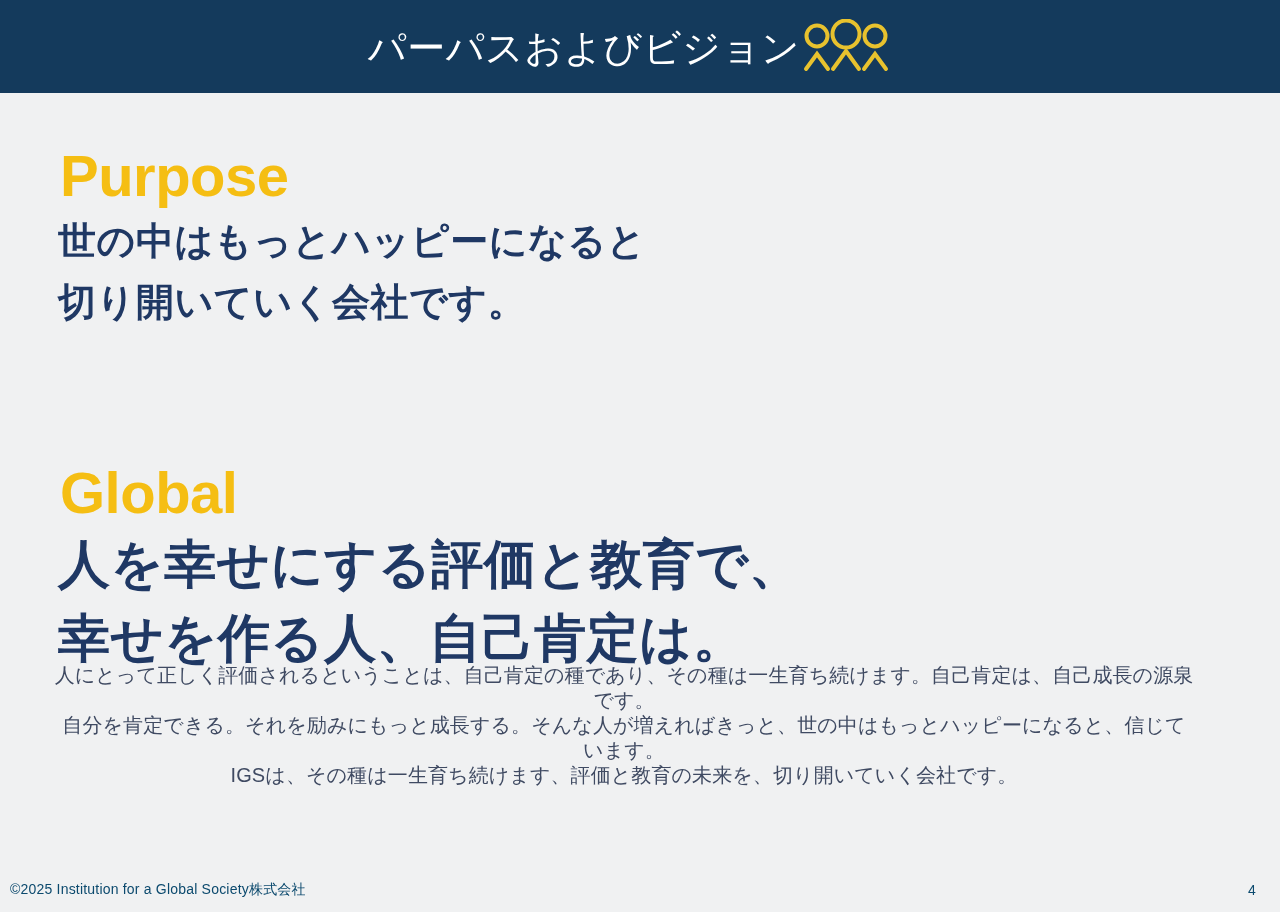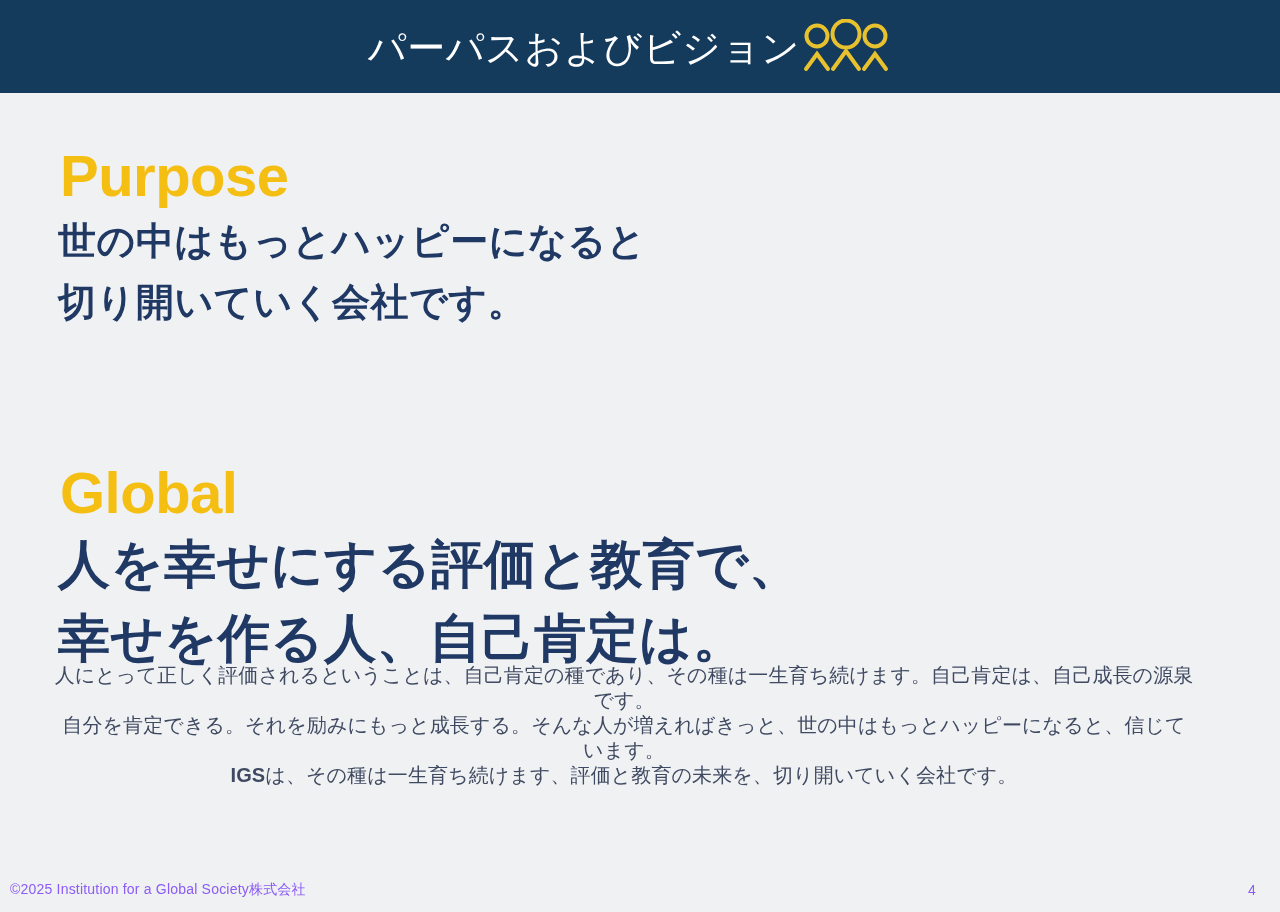--- a/index.html
+++ b/index.html
@@ -96,35 +96,35 @@
     position: absolute;
     top: 570px;
     left: 54px;
     width: 1140px;
     color: #3f4a62;
     font-size: 20px;
     line-height: 25px;
     letter-spacing: 0.1px;
   }
   .support-line { display: block; text-align: center; }
-  .support-line .igs-mark { font-weight: bold; }
+  .support-line .igs-mark { font-weight: normal; }
 
   
   .footer {
     position: absolute;
     left: 0;
     bottom: 0;
     width: 1280px;
     height: 44px;
     display: flex;
     align-items: center;
     justify-content: space-between;
     box-sizing: border-box;
     padding: 0 24px 0 10px;
-    color: #8b5cf6;
+    color: #0c4a6e;
     font-size: 14px;
     letter-spacing: 0.2px;
   }
   .footer-page-number { font-size: 14px; }
 </style>
 </head>
 <body>
 
 <div class="slide">
 

